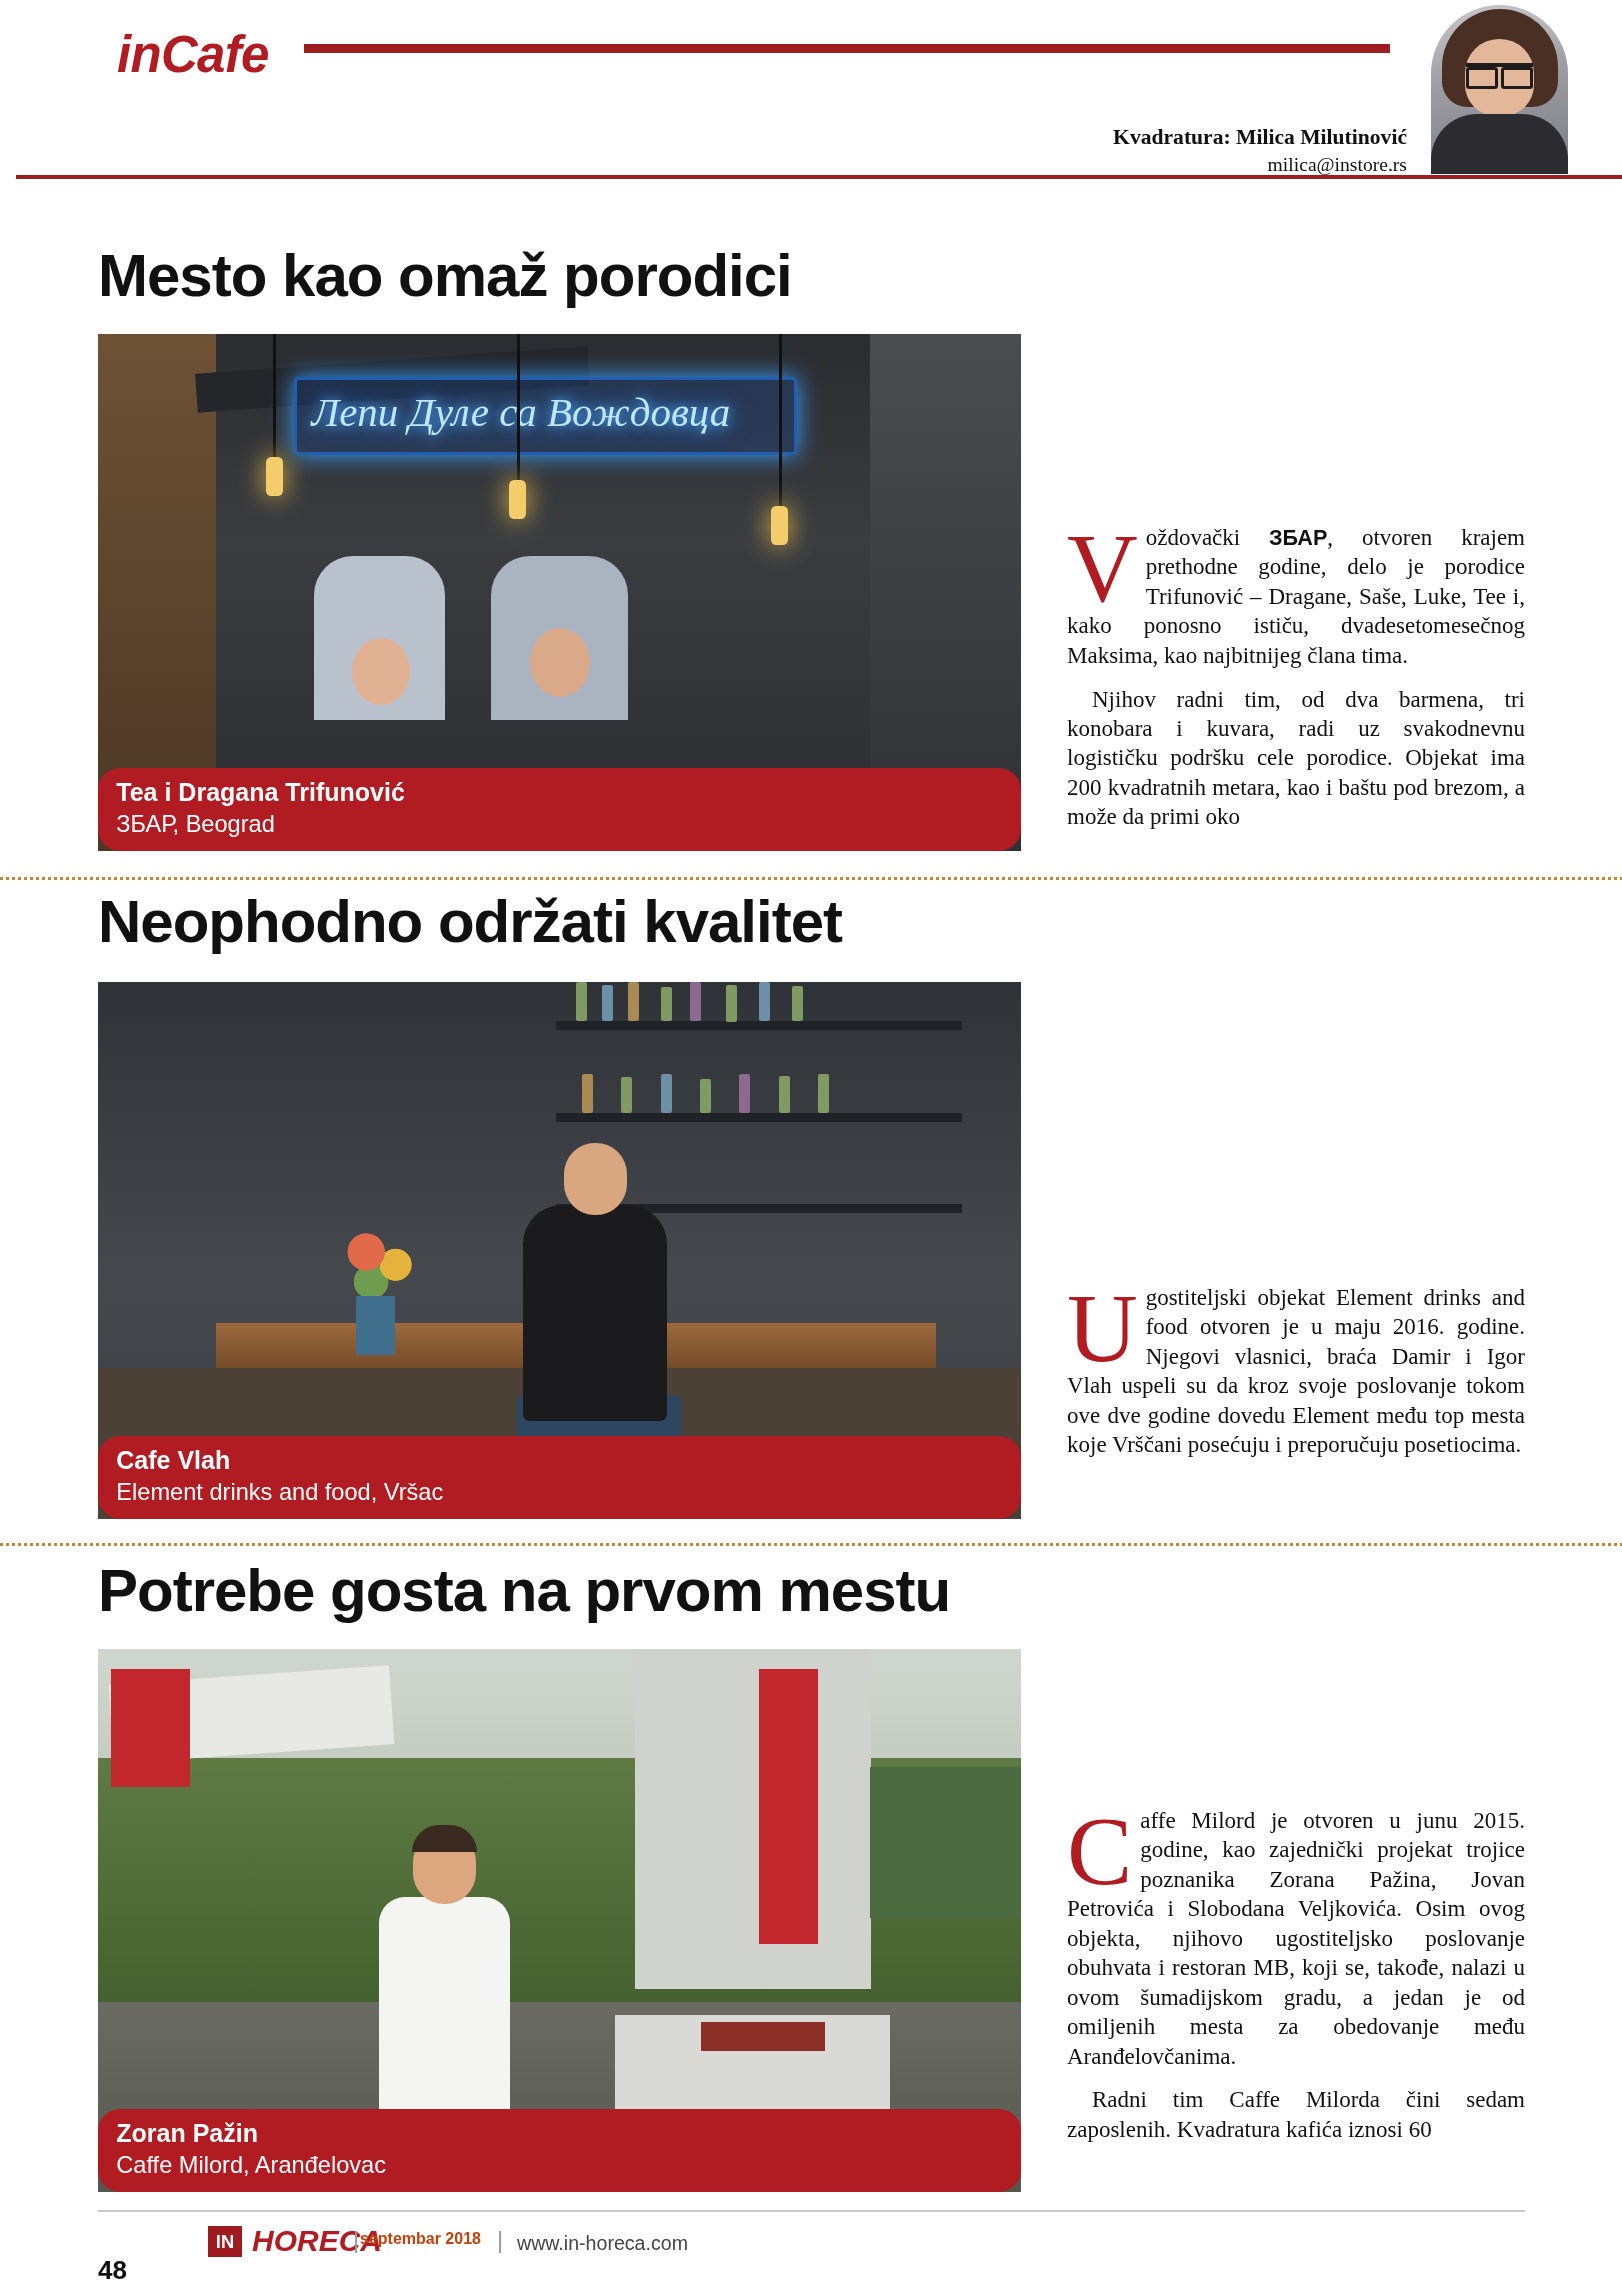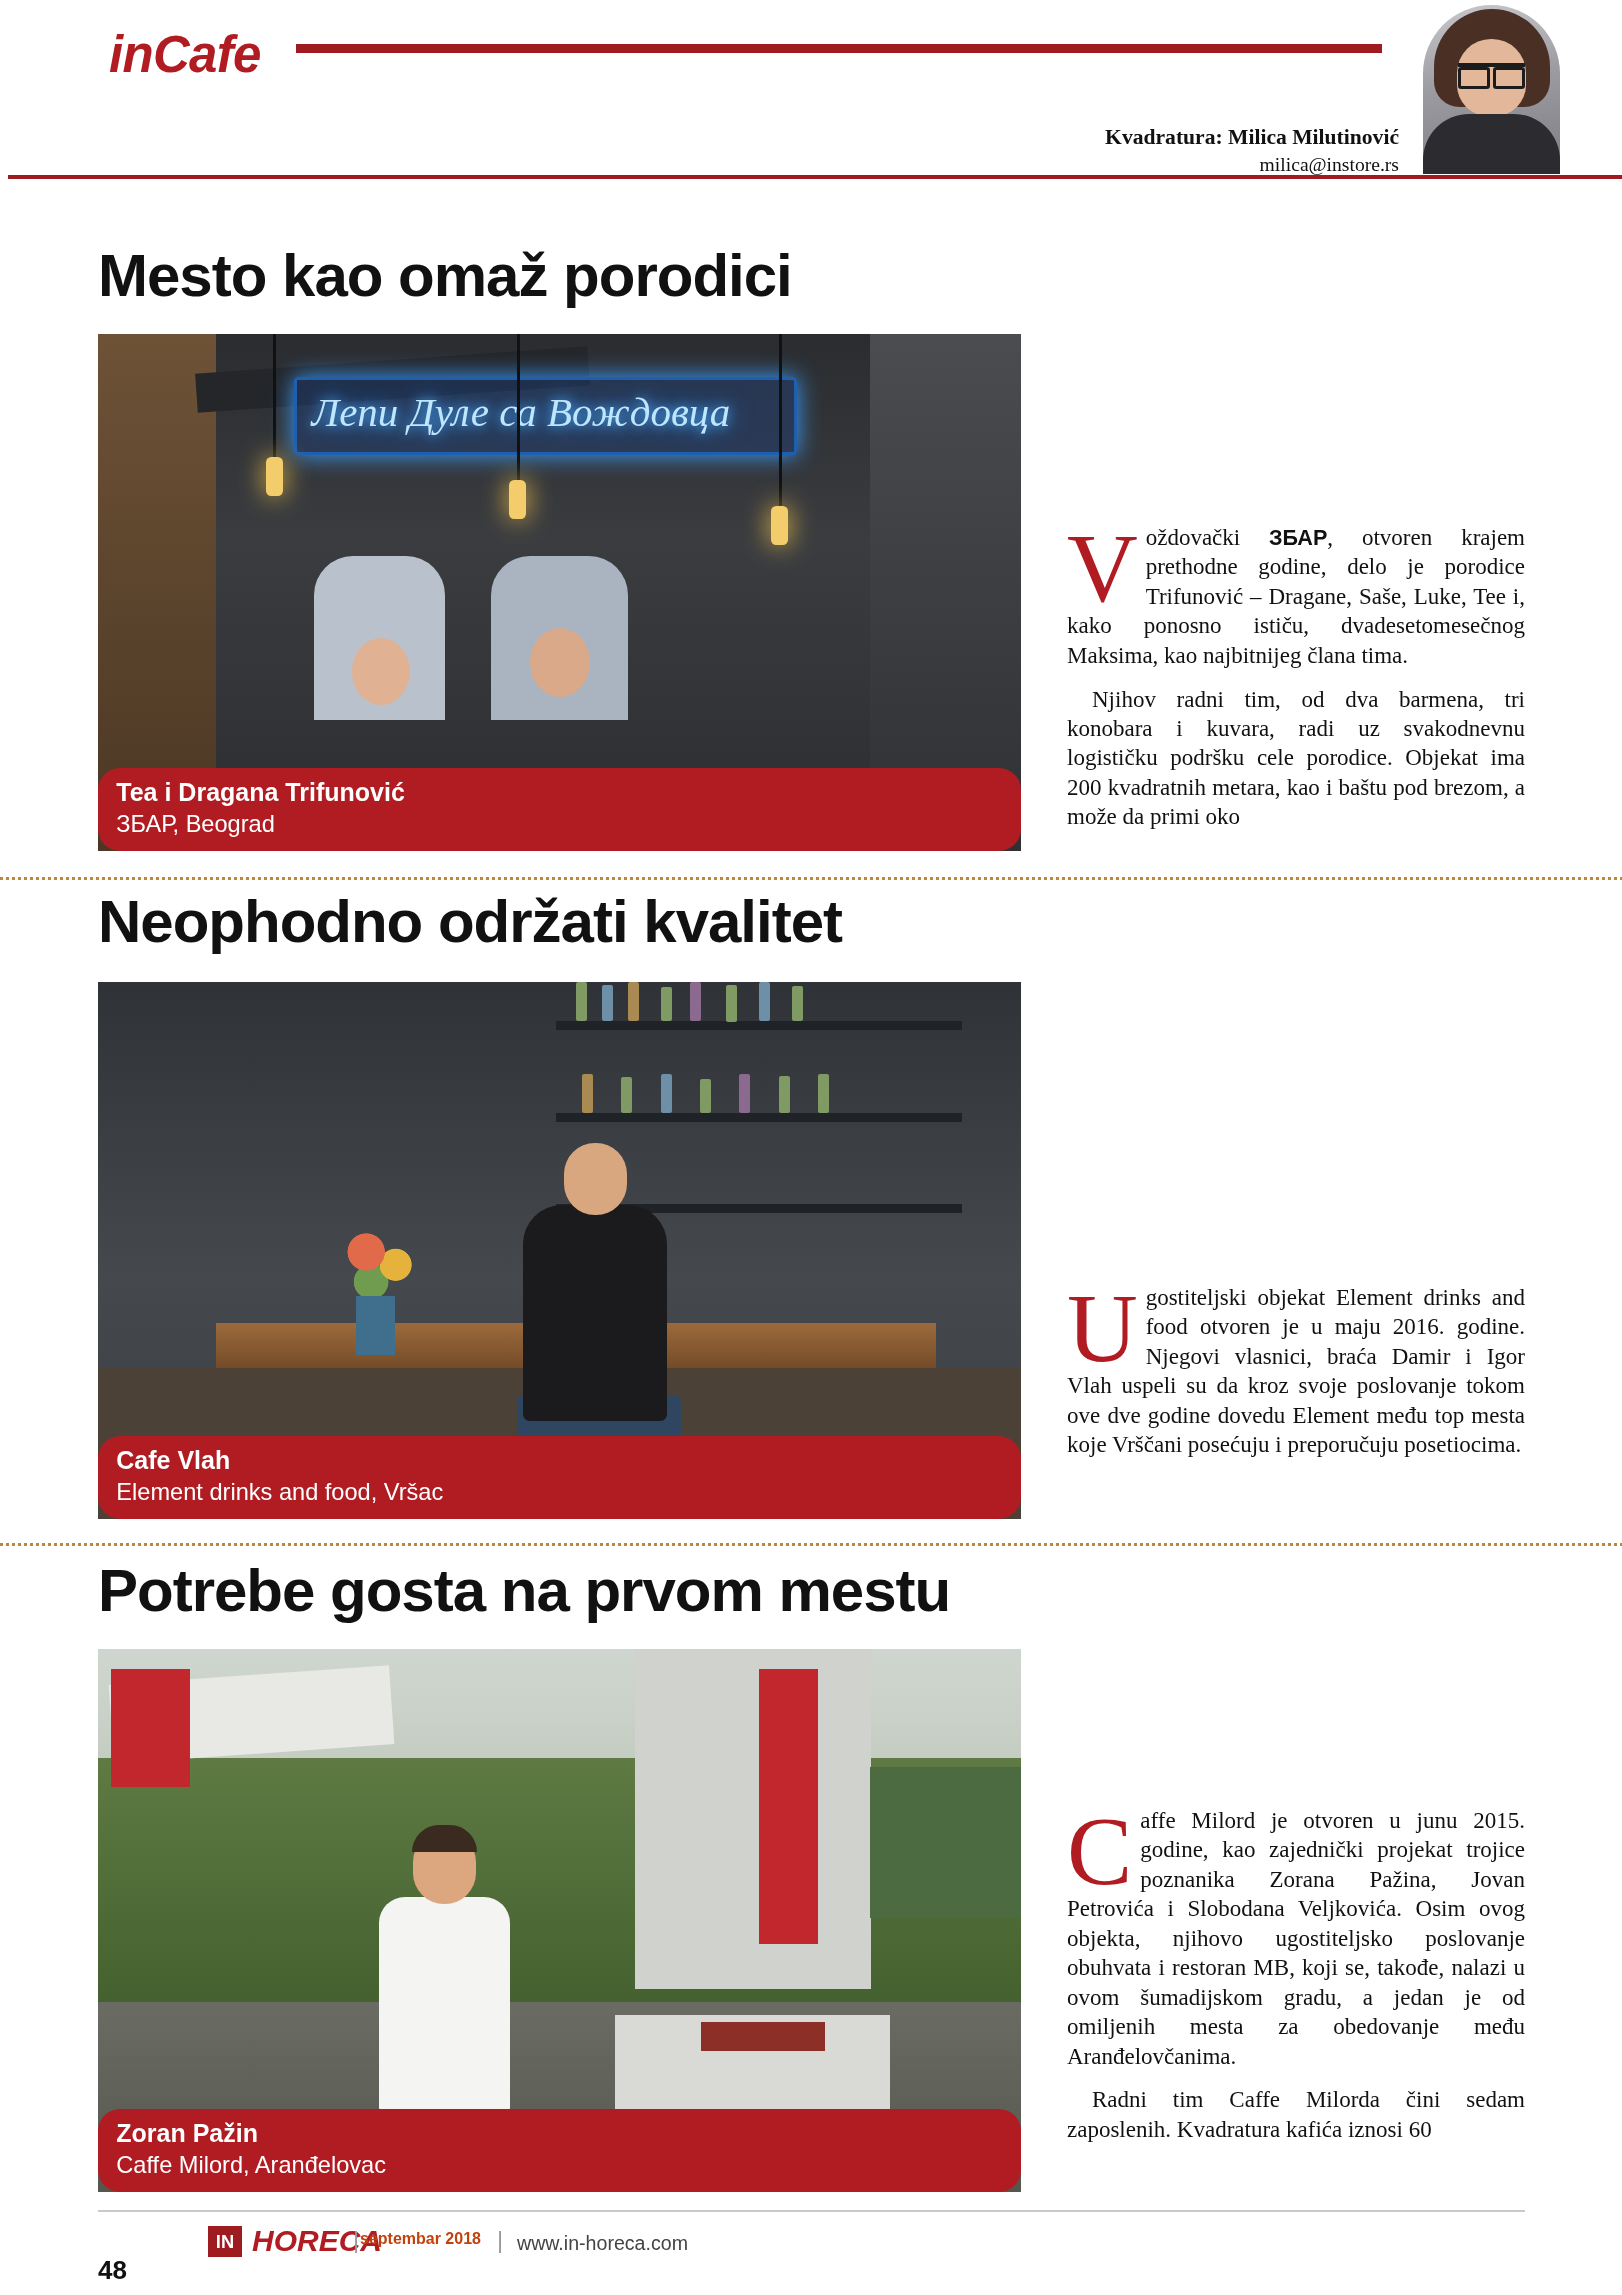--- a/index.html
+++ b/index.html
@@ -17,21 +17,21 @@
   }
 
   
   .page {
     position: relative;
     width: 1623px;
     height: 2295px;
   }
   .masthead {
     position: absolute;
-    top: 0; left: 8px;
+    top: 0; left: 16px;
     width: 1599px;
     height: 180px;
   }
   .masthead-logo {
     position: absolute;
     left: 101px;
     top: 25px;
     font-size: 51px;
     font-weight: bold;
     font-style: italic;

